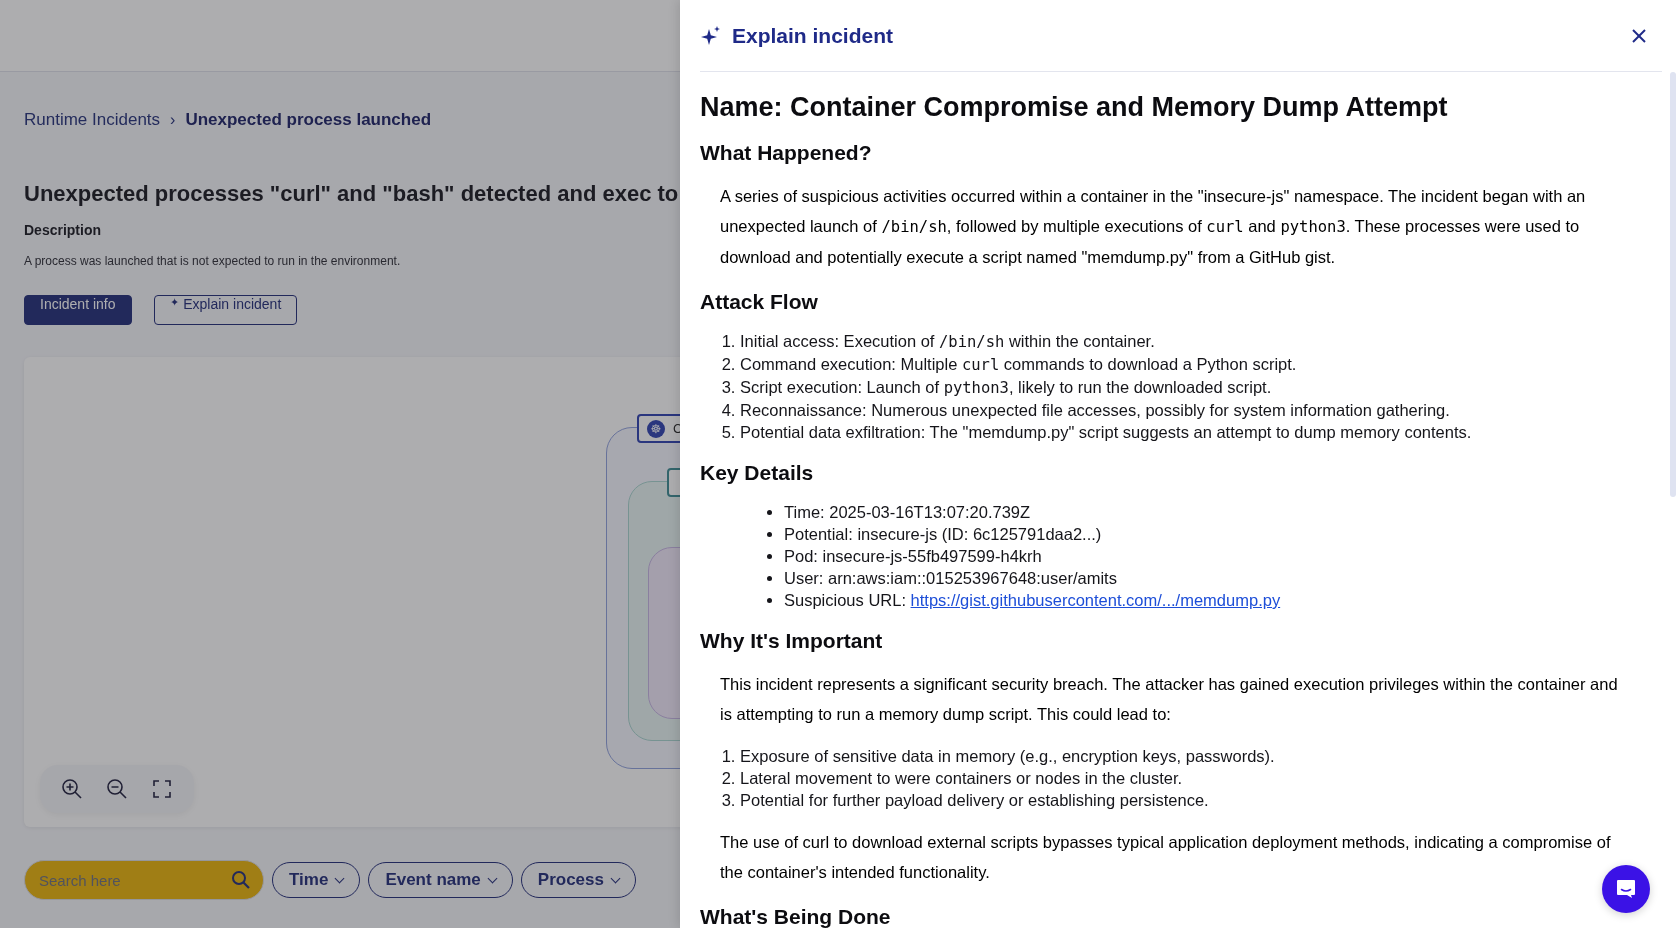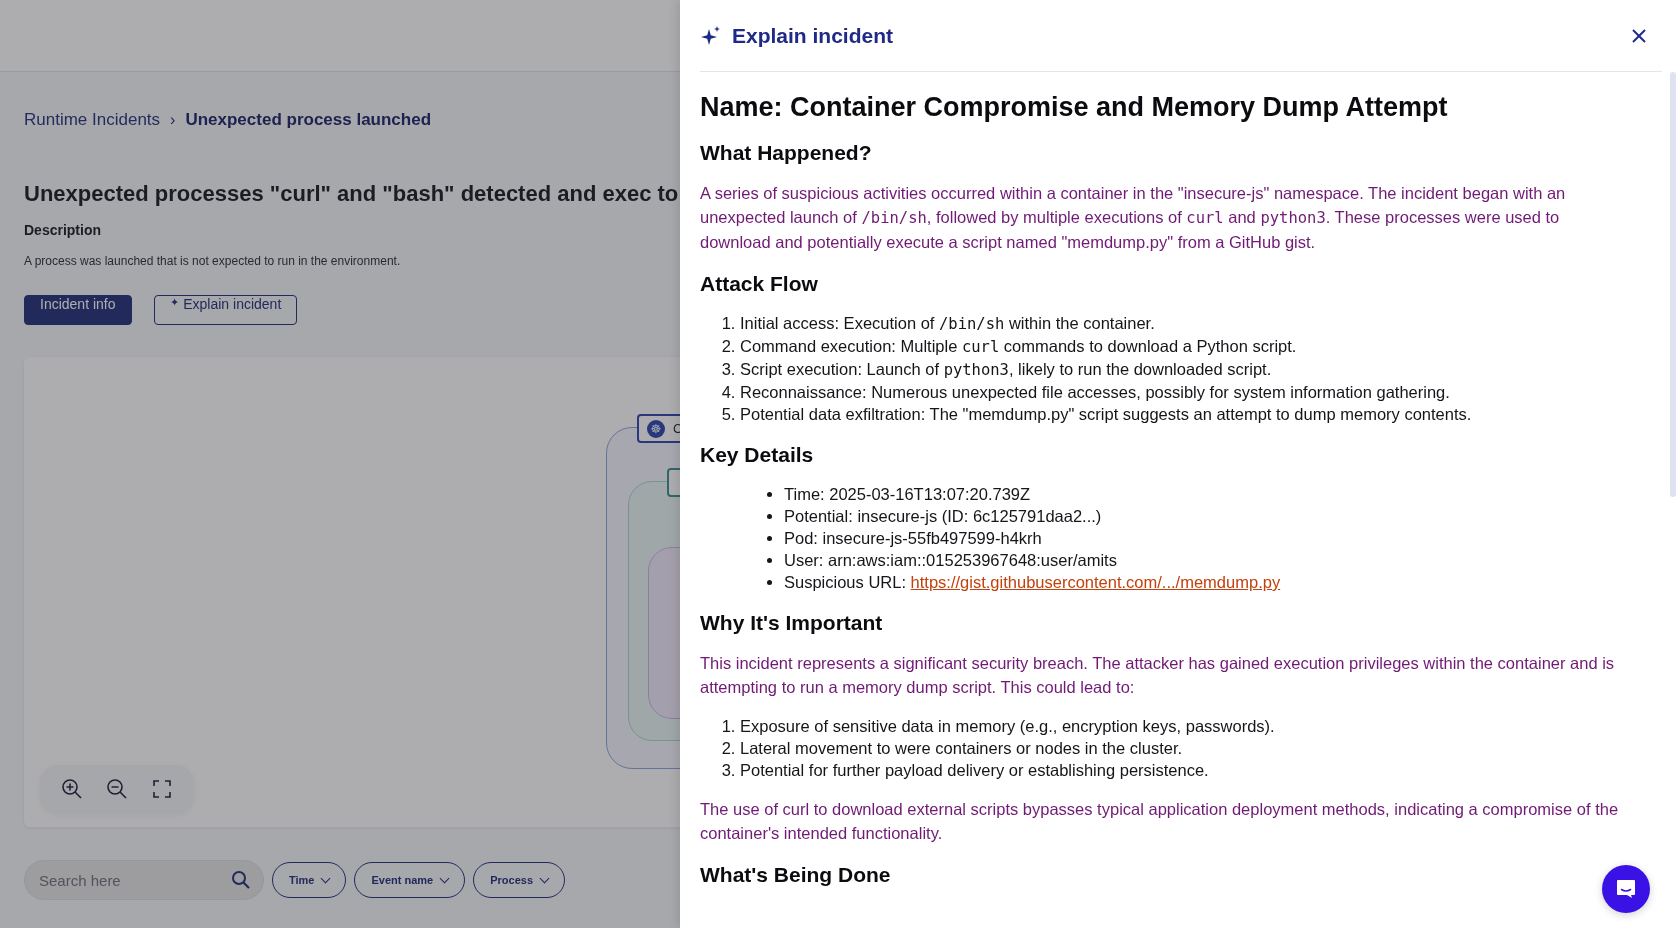--- a/index.html
+++ b/index.html
@@ -24,43 +24,43 @@
   .cluster-box { position: absolute; left: 582px; top: 70px; width: 200px; height: 342px; border: 1px solid #8fa0dd; border-radius: 26px; background: #f6f7ff; }
   .ns-box { position: absolute; left: 604px; top: 124px; width: 180px; height: 260px; border: 1px solid #a8d5d0; border-radius: 24px; background: #e9f6f4; }
   .pod-box { position: absolute; left: 624px; top: 190px; width: 160px; height: 172px; border: 1px solid #c7b5e5; border-radius: 24px; background: #f1e9fb; }
   .cluster-label { position: absolute; left: 613px; top: 57px; width: 70px; height: 29px; background: #fff; border: 2px solid #2c3fb0; border-radius: 4px; display: flex; align-items: center; padding-left: 8px; gap: 8px; font-size: 13px; color: #222; }
   .ns-label { position: absolute; left: 643px; top: 111px; width: 50px; height: 29px; background: #fff; border: 2px solid #3a8b94; border-radius: 4px; }
   .k8s-icon { width: 18px; height: 18px; border-radius: 50%; background: #2c3fb0; color: #fff; font-size: 12px; display: flex; align-items: center; justify-content: center; }
   .zoom-controls { position: absolute; left: 16px; top: 408px; width: 154px; height: 48px; background: #f4f5f9; border-radius: 18px; box-shadow: 0 2px 6px rgba(0,0,0,0.06); display: flex; align-items: center; justify-content: space-around; padding: 0 10px; }
   .zoom-btn { width: 30px; height: 30px; display: flex; align-items: center; justify-content: center; cursor: pointer; }
 
   .filters { position: absolute; left: 24px; top: 860px; display: flex; align-items: center; gap: 8px; }
-  .search-box { width: 240px; height: 40px; border: 1px solid #d9dbe3; border-radius: 20px; background: #e5e5e5; display: flex; align-items: center; padding: 0 12px 0 14px; justify-content: space-between; }
+  .search-box { width: 240px; height: 40px; border: 1px solid #d9dbe3; border-radius: 20px; background: #eab308; display: flex; align-items: center; padding: 0 12px 0 14px; justify-content: space-between; }
   .search-input { border: none; background: transparent; font-size: 15px; outline: none; width: 180px; color: #333; font-family: "Liberation Sans", sans-serif; }
   .search-input::placeholder { color: #6c6f7b; }
-  .filter-pill { height: 36px; border: 1.5px solid #1f2a78; border-radius: 18px; padding: 0 16px; display: flex; align-items: center; gap: 8px; font-size: 11px; font-weight: bold; color: #1f2a78; background: transparent; cursor: pointer; font-family: "Liberation Sans", sans-serif; }
+  .filter-pill { height: 36px; border: 1.5px solid #1f2a78; border-radius: 18px; padding: 0 16px; display: flex; align-items: center; gap: 8px; font-size: 17px; font-weight: bold; color: #1f2a78; background: transparent; cursor: pointer; font-family: "Liberation Sans", sans-serif; }
   .chev { display: inline-block; width: 7px; height: 7px; border-right: 1.5px solid #1f2a78; border-bottom: 1.5px solid #1f2a78; transform: rotate(45deg); margin-top: -4px; }
 
   .overlay { position: absolute; left: 0; top: 0; width: 680px; height: 928px; background: rgba(40, 40, 46, 0.38); }
 
   
   .drawer { position: absolute; left: 680px; top: 0; width: 998px; height: 928px; background: #ffffff; box-shadow: -2px 0 10px rgba(0,0,0,0.12); }
   .drawer-header { position: absolute; left: 20px; top: 0; width: 962px; height: 72px; border-bottom: 1px solid #e3e5ee; display: flex; align-items: center; justify-content: space-between; }
   .drawer-title { display: flex; align-items: center; gap: 10px; font-size: 21px; font-weight: bold; color: #1f2a88; }
   .close-btn { width: 26px; height: 26px; display: flex; align-items: center; justify-content: center; cursor: pointer; margin-right: 10px; }
   .drawer-body { position: absolute; left: 20px; top: 72px; width: 920px; height: 856px; overflow: hidden; color: #111; }
   .scrollbar { position: absolute; right: 2px; top: 72px; width: 6px; height: 425px; background: #dfe3f1; border-radius: 3px; }
 
   .h1 { font-size: 27px; font-weight: bold; margin-top: 20px; margin-bottom: 14px; color: #0c0c10; }
   .h2 { font-size: 21px; font-weight: bold; margin-top: 18px; margin-bottom: 16px; color: #0c0c10; }
-  .para { font-size: 16.5px; line-height: 24px; color: #701a75; }
+  .para { font-size: 16.5px; line-height: 30px; color: #000000; margin-left: 20px; }
   code { font-family: "DejaVu Sans Mono", "Liberation Mono", monospace; font-size: 15.5px; }
   ol, ul { padding-left: 40px; margin-top: 16px; font-size: 16.5px; line-height: 22px; color: #15151a; }
   ul li { list-style: disc; margin-left: 44px; }
-  .link { color: #c2410c; text-decoration: underline; cursor: pointer; }
+  .link { color: #1d4ed8; text-decoration: underline; cursor: pointer; }
 
   .chat-fab { position: absolute; left: 1602px; top: 865px; width: 48px; height: 48px; border-radius: 50%; background: #3b12e6; display: flex; align-items: center; justify-content: center; cursor: pointer; box-shadow: 0 2px 8px rgba(0,0,0,0.18); }
 </style>
 </head>
 <body>
 
 <div class="page">
   <div class="topbar"></div>
 
   <div class="breadcrumb">

